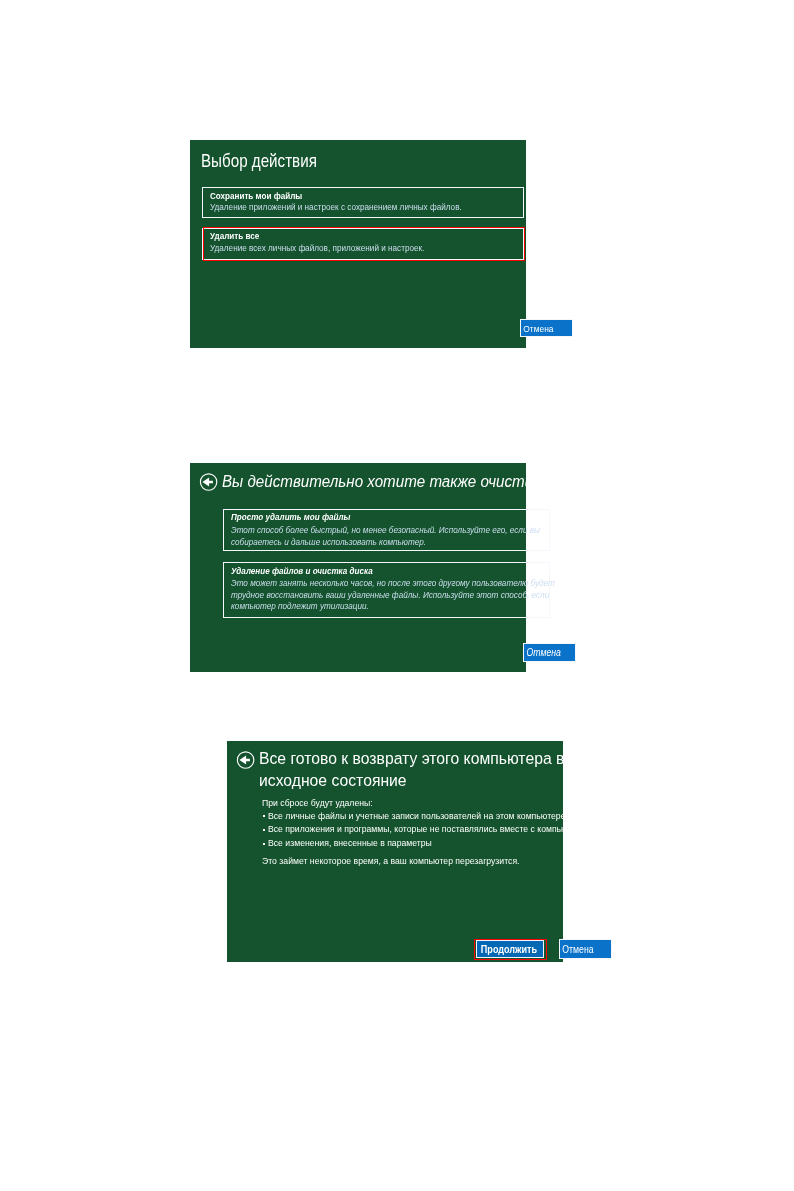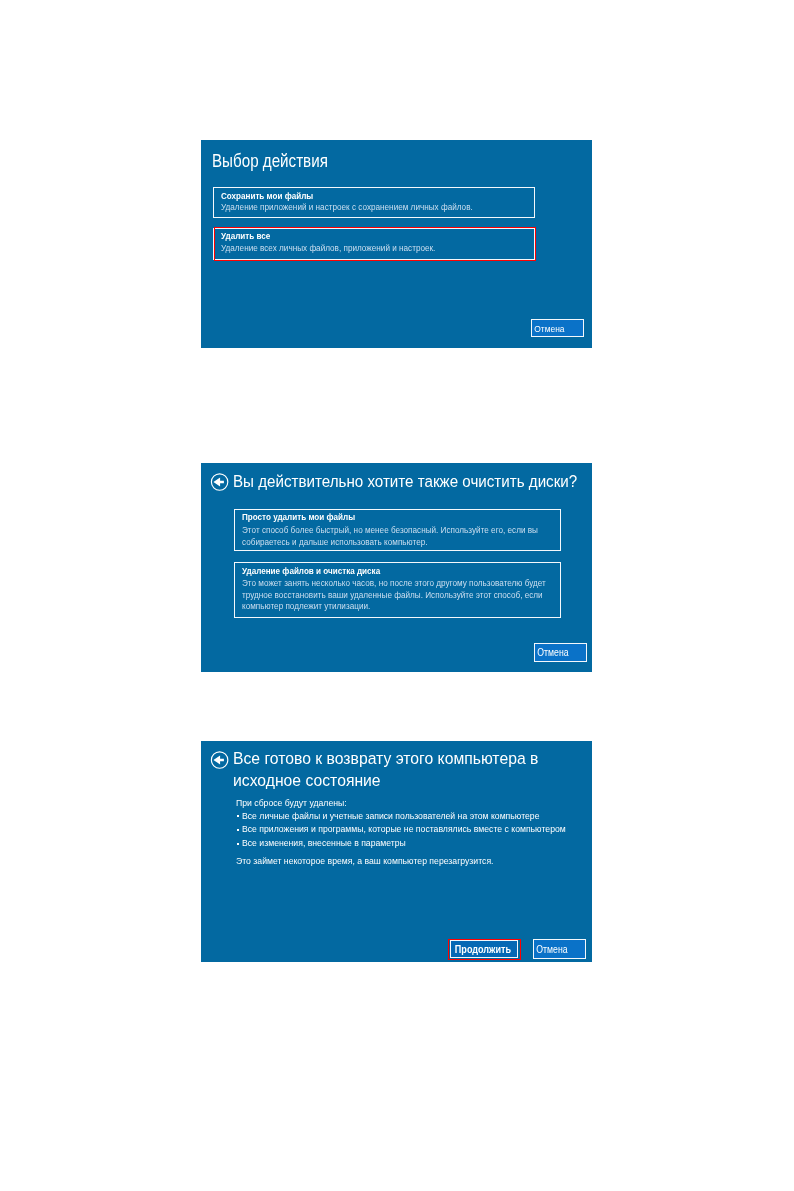--- a/index.html
+++ b/index.html
@@ -1,24 +1,24 @@
 <!DOCTYPE html>
 <html><head>
 <meta charset="utf-8">
 <style>
   html,body{margin:0;padding:0;background:#ffffff;}
   body{width:794px;height:1191px;
        font-family:"Liberation Sans",sans-serif;
        -webkit-font-smoothing:antialiased;}
   .page{position:relative;width:794px;height:1191px;overflow:hidden;background:#ffffff;}
 
-  .dialog{position:absolute;background:#0369a1;left:201px;width:391px;}
+  .dialog{position:absolute;background:#14532d;left:190px;width:336px;}
   #dlg-1{top:140px;height:208px;}
-  #dlg-2{top:463px;height:209px;}
-  #dlg-3{top:741px;height:221px;}
+  #dlg-2{top:463px;height:209px;font-style:italic;}
+  #dlg-3{top:741px;height:221px;margin-left:37px;}
 
   .dlg-title{position:absolute;color:#ffffff;font-weight:400;white-space:nowrap;
              transform-origin:left top;}
   .back-icon{position:absolute;line-height:0;}
 
   .option{position:absolute;box-sizing:border-box;border:1.35px solid #f4f8fc;}
   .opt-head{position:absolute;color:#ffffff;font-weight:bold;white-space:nowrap;
             transform-origin:left top;}
   .opt-line{position:absolute;color:#cddff0;white-space:nowrap;transform-origin:left top;}
 

